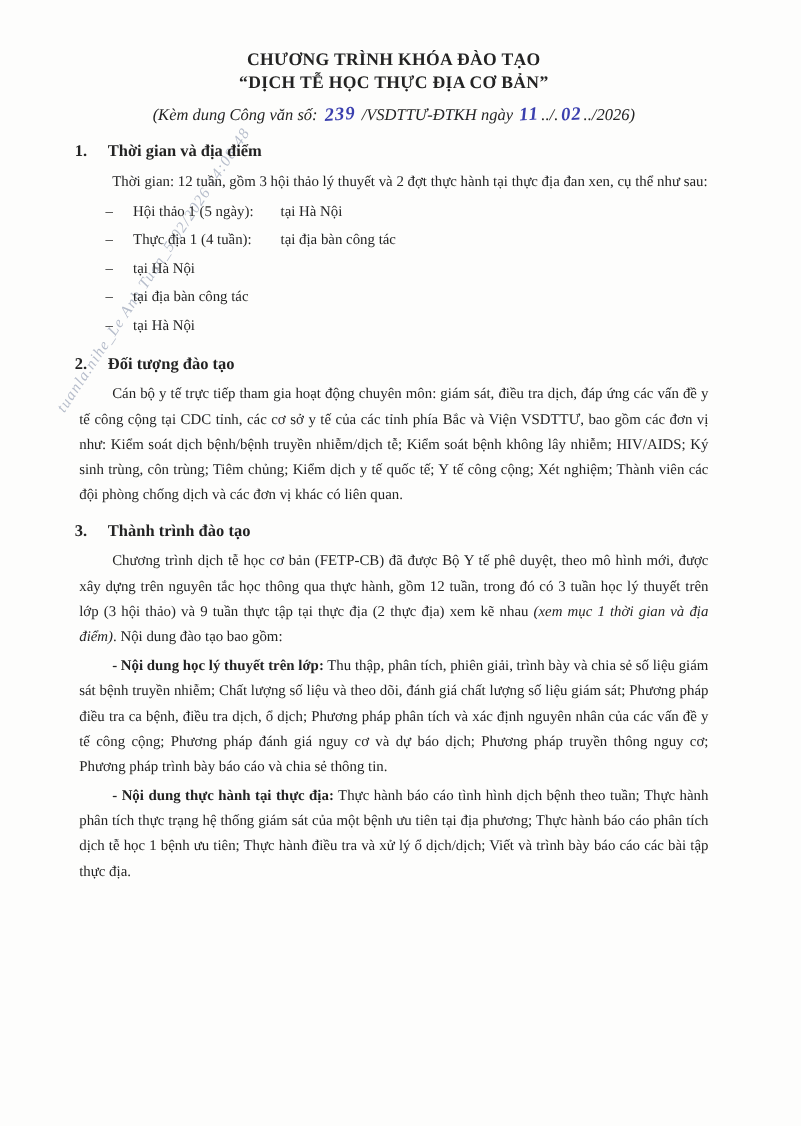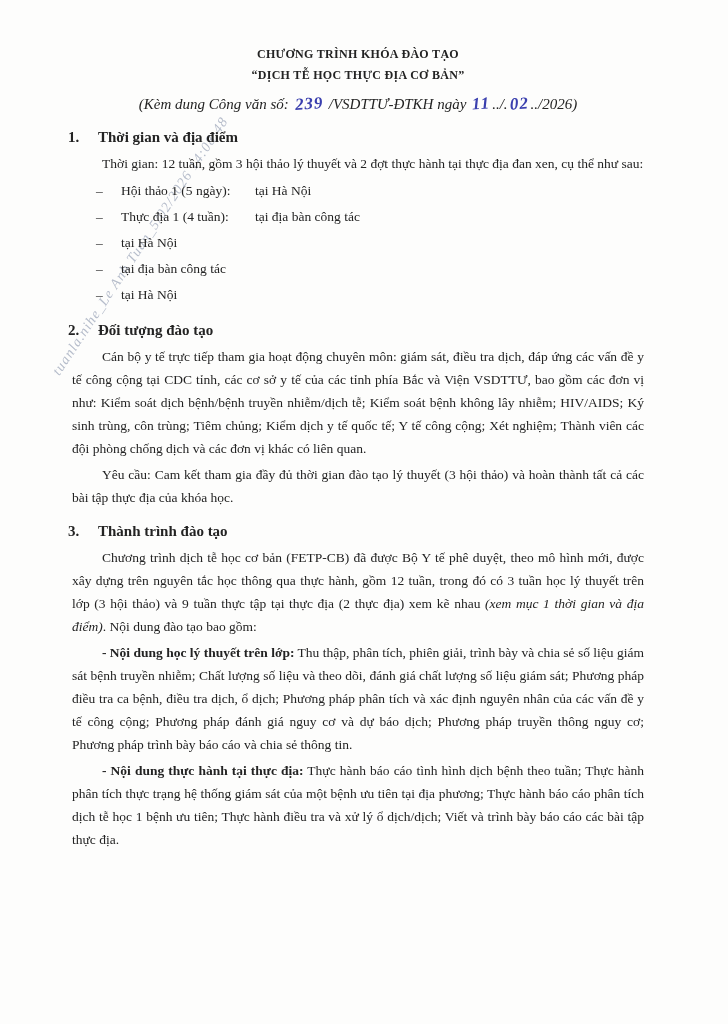--- a/index.html
+++ b/index.html
@@ -33,21 +33,21 @@
   .content {
     position:absolute;
     left:68px; top:44px;
     width:580px;
     z-index:1;
   }
 
   .title {
     text-align:center;
     font-weight:bold;
-    font-size:12px;
+    font-size:16px;
     line-height:21px;
     letter-spacing:0.3px;
   }
 
   .subtitle {
     text-align:center;
     font-style:italic;
     font-size:15px;
     margin-top:7px;
     line-height:22px;
@@ -145,21 +145,20 @@
         </div>
       </div>
     </div>
 
     <div>
       <div class="sec-head">
         <span class="sec-num">2.</span>
         <span>Đối tượng đào tạo</span>
       </div>
       <p class="body indent">Cán bộ y tế trực tiếp tham gia hoạt động chuyên môn: giám sát, điều tra dịch, đáp ứng các vấn đề y tế công cộng tại CDC tỉnh, các cơ sở y tế của các tỉnh phía Bắc và Viện VSDTTƯ, bao gồm các đơn vị như: Kiểm soát dịch bệnh/bệnh truyền nhiễm/dịch tễ; Kiểm soát bệnh không lây nhiễm; HIV/AIDS; Ký sinh trùng, côn trùng; Tiêm chủng; Kiểm dịch y tế quốc tế; Y tế công cộng; Xét nghiệm; Thành viên các đội phòng chống dịch và các đơn vị khác có liên quan.</p>
-      <p class="body indent">Yêu cầu: Cam kết tham gia đầy đủ thời gian đào tạo lý thuyết (3 hội thảo) và hoàn thành tất cả các bài tập thực địa của khóa học.</p>
     </div>
 
     <div>
       <div class="sec-head">
         <span class="sec-num">3.</span>
         <span>Thành trình đào tạo</span>
       </div>
       <p class="body indent">
         <span>Chương trình dịch tễ học cơ bản (FETP-CB) đã được Bộ Y tế phê duyệt, theo mô hình mới, được xây dựng trên nguyên tắc học thông qua thực hành, gồm 12 tuần, trong đó có 3 tuần học lý thuyết trên lớp (3 hội thảo) và 9 tuần thực tập tại thực địa (2 thực địa) xem kẽ nhau </span><span class="run-italic">(xem mục 1 thời gian và địa điểm)</span><span>. Nội dung đào tạo bao gồm:</span>
       </p>

